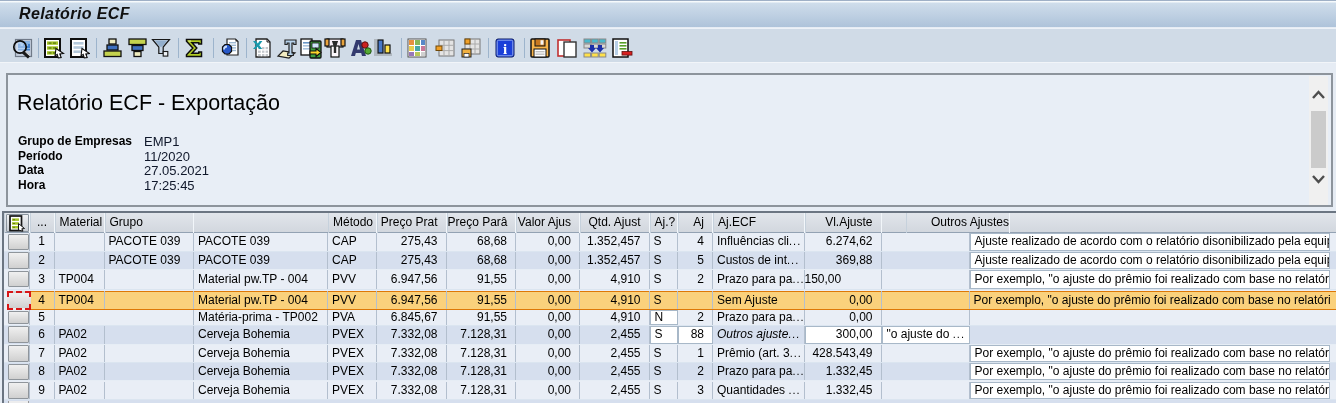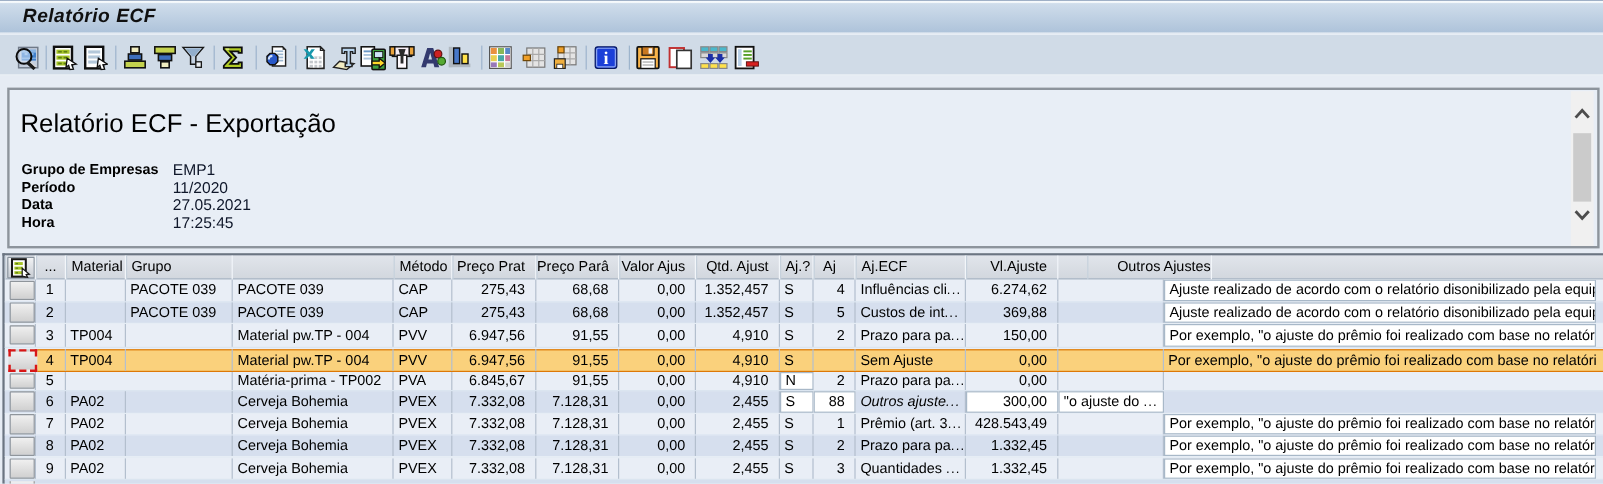--- a/index.html
+++ b/index.html
@@ -275,21 +275,21 @@
 <div class="hc" style="left:0;width:26px"></div>
 <div class="hc" style="left:25.5px;width:25.0px;text-align:center;">...</div>
 <div class="hc" style="left:50.5px;width:50.0px;text-align:left;padding-left:4px">Material</div>
 <div class="hc" style="left:100.5px;width:89.5px;text-align:left;padding-left:4px">Grupo</div>
 <div class="hc" style="left:324.0px;width:49.0px;text-align:left;padding-left:4px">Método</div>
 <div class="hc" style="left:373.0px;width:69.5px;text-align:right;padding-right:8px">Preço Prat</div>
 <div class="hc" style="left:442.5px;width:69.5px;text-align:right;padding-right:8px">Preço Parâ</div>
 <div class="hc" style="left:512.0px;width:64.0px;text-align:right;padding-right:8px">Valor Ajus</div>
 <div class="hc" style="left:576.0px;width:69.5px;text-align:right;padding-right:8px">Qtd. Ajust</div>
 <div class="hc" style="left:645.5px;width:28.0px;text-align:left;padding-left:4px">Aj.?</div>
-<div class="hc" style="left:673.5px;width:35.5px;text-align:center;padding-right:8px">Aj</div>
+<div class="hc" style="left:673.5px;width:35.5px;text-align:right;padding-right:8px">Aj</div>
 <div class="hc" style="left:709.0px;width:91.5px;text-align:left;padding-left:4px">Aj.ECF</div>
 <div class="hc" style="left:800.5px;width:77.0px;text-align:right;padding-right:8px">Vl.Ajuste</div>
 <div class="hc" style="left:902px;width:104px;text-align:right;padding-left:4px">Outros Ajustes</div>
 </div>
 <div class="row" style="left:4px;top:233.0px;height:18.6px;background:#e9eef6;border-bottom:1px solid #dbe5f0;">
 <div class="c" style="left:0;width:25.5px;height:17.6px;border-right:1px solid #b3bfce"></div>
 <div class="selbtn" style="top:0.6px;height:16.6px;"></div>
 <div class="c" style="left:25.5px;width:25.0px;text-align:center;height:17.6px;line-height:17.6px;">1</div>
 <div class="c" style="left:50.5px;width:50.0px;text-align:left;height:17.6px;line-height:17.6px;padding-left:4px;"></div>
 <div class="c" style="left:100.5px;width:89.5px;text-align:left;height:17.6px;line-height:17.6px;padding-left:4px;">PACOTE 039</div>
@@ -333,21 +333,21 @@
 <div class="c" style="left:100.5px;width:89.5px;text-align:left;height:19.3px;line-height:19.3px;padding-left:4px;"></div>
 <div class="c" style="left:190.0px;width:134.0px;text-align:left;height:19.3px;line-height:19.3px;padding-left:4px;">Material pw.TP - 004</div>
 <div class="c" style="left:324.0px;width:49.0px;text-align:left;height:19.3px;line-height:19.3px;padding-left:4px;">PVV</div>
 <div class="c" style="left:373.0px;width:69.5px;text-align:right;height:19.3px;line-height:19.3px;padding-right:8px;">6.947,56</div>
 <div class="c" style="left:442.5px;width:69.5px;text-align:right;height:19.3px;line-height:19.3px;padding-right:8px;">91,55</div>
 <div class="c" style="left:512.0px;width:64.0px;text-align:right;height:19.3px;line-height:19.3px;padding-right:8px;">0,00</div>
 <div class="c" style="left:576.0px;width:69.5px;text-align:right;height:19.3px;line-height:19.3px;padding-right:8px;">4,910</div>
 <div class="c" style="left:645.5px;width:28.0px;text-align:left;height:19.3px;line-height:19.3px;padding-left:4px;">S</div>
 <div class="c" style="left:673.5px;width:35.5px;text-align:right;height:19.3px;line-height:19.3px;padding-right:8px;">2</div>
 <div class="c" style="left:709.0px;width:91.5px;text-align:left;height:19.3px;line-height:19.3px;padding-left:4px;">Prazo para pa<e></e></div>
-<div class="c" style="left:800.5px;width:77.0px;text-align:right;height:19.3px;line-height:19.3px;padding-right:8px;">150,00</div>
+<div class="c" style="left:800.5px;width:77.0px;text-align:left;height:19.3px;line-height:19.3px;padding-right:8px;">150,00</div>
 <div class="c" style="left:877.5px;width:88.0px;text-align:left;height:19.3px;line-height:19.3px;padding-left:4px;"></div>
 <div class="c" style="left:965.5px;width:360.0px;text-align:left;height:19.3px;line-height:19.3px;padding-left:4px;background:#fff;border:1px solid #a8b8c8;line-height:17.3px;">Por exemplo, "o ajuste do prêmio foi realizado com base no relatório</div>
 </div>
 <div class="row" style="left:4px;top:290.5px;height:19.6px;background:#e9eef6;">
 <div style="position:absolute;left:26.5px;top:0;width:1305.5px;height:19.6px;background:#fad17c;border-top:1.5px solid #dd7806;border-bottom:1.7px solid #dd7806"></div>
 <div class="c" style="left:0;width:25.5px;height:18.0px;border-right:1px solid #b3bfce"></div>
 <div class="selbtn" style="left:2.5px;width:24px;top:0;height:19.1px;border:2.2px dashed #d81616;border-radius:0"></div>
 <div class="c" style="left:25.5px;width:25.0px;text-align:center;height:18.0px;line-height:18.0px;">4</div>
 <div class="c" style="left:50.5px;width:50.0px;text-align:left;height:18.0px;line-height:18.0px;padding-left:4px;">TP004</div>
 <div class="c" style="left:100.5px;width:89.5px;text-align:left;height:18.0px;line-height:18.0px;padding-left:4px;"></div>

